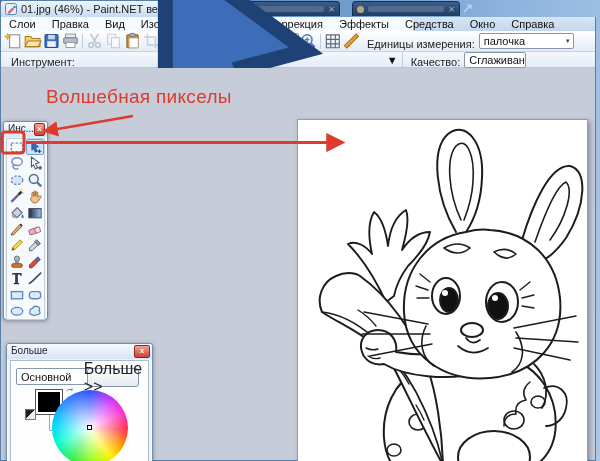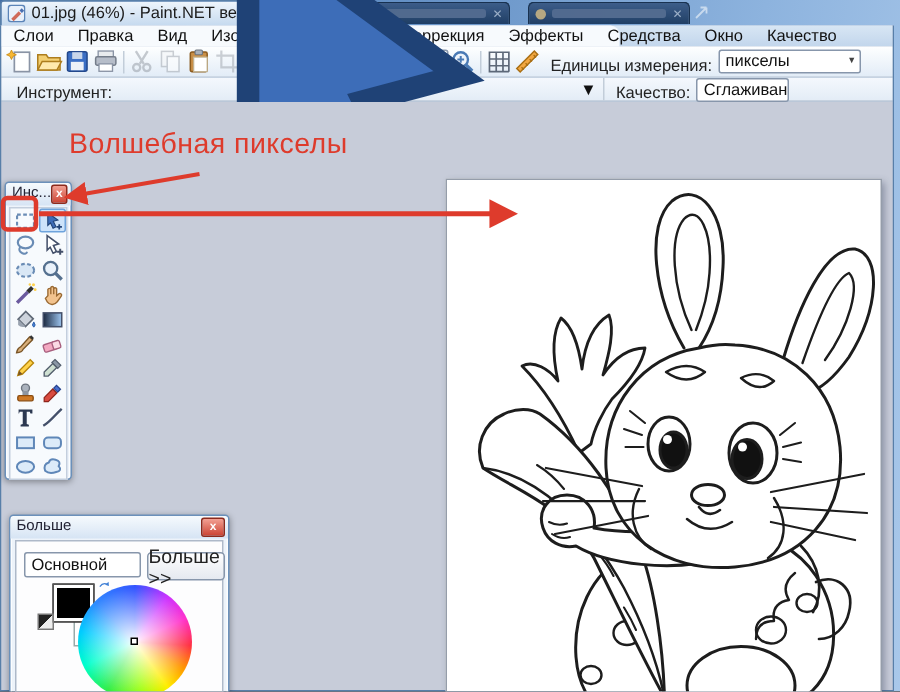--- a/index.html
+++ b/index.html
@@ -59,23 +59,23 @@
   #tools-win{left:2px;top:53px;width:45px;height:199px;}
   #tools-grid{margin:1px 2px;background:#f7fafd;border:1px solid #c3cedd;
     display:grid;grid-template-columns:18px 18px;grid-auto-rows:16.4px;justify-content:center;}
   .tool{display:flex;align-items:center;justify-content:center;box-sizing:border-box;}
   .tool svg{width:15px;height:15px;}
   .tool.selected{background:#cde3fa;border:1px solid #6ea3dc;border-radius:2px;}
   #palette-win{left:5px;top:275px;width:147px;height:167px;}
   #pal-body{position:absolute;left:3px;top:16px;right:3px;bottom:3px;background:#fdfdfe;
     border:1px solid #aeb9c9;}
   #pal-mode{position:absolute;left:5px;top:7px;width:78px;height:17px;gap:24px;}
-  #pal-more{position:absolute;left:87px;top:7px;width:50px;height:17px;
+  #pal-more{position:absolute;left:76px;top:7px;width:50px;height:17px;
     background:linear-gradient(#fefefe,#e5e9f0);border:1px solid #8796ab;border-radius:3px;
-    font-size:13px;color:#222;display:flex;align-items:center;justify-content:center;}
+    font-size:16px;color:#222;display:flex;align-items:center;justify-content:center;}
   #prim-swatch{position:absolute;left:24px;top:28px;width:26px;height:24px;border:1px solid #555;
     box-shadow:inset 0 0 0 2px #fff;}
   #sec-swatch{position:absolute;left:38px;top:44px;width:26px;height:24px;border:1px solid #9aa;
     background:#fff;}
   #swap-ic{position:absolute;left:53px;top:26px;width:12px;height:10px;}
   #defcol-ic{position:absolute;left:14px;top:48px;width:9px;height:9px;border:1px solid #777;
     background:linear-gradient(135deg,#222 50%,#eee 50%);}
   #wheel{position:absolute;left:41px;top:29px;width:76px;height:76px;border-radius:50%;
     background:
      radial-gradient(closest-side,#ffffff 0%,rgba(255,255,255,.85) 12%,rgba(255,255,255,0) 96%),
@@ -121,21 +121,21 @@
       <div id="menubar">
           <span class="menu-item">Слои</span>
           <span class="menu-item">Правка</span>
           <span class="menu-item">Вид</span>
           <span class="menu-item">Изображение</span>
           <span class="menu-item">Слои</span>
           <span class="menu-item">Коррекция</span>
           <span class="menu-item">Эффекты</span>
           <span class="menu-item">Средства</span>
           <span class="menu-item">Окно</span>
-          <span class="menu-item">Качество</span>
+          <span class="menu-item">Справка</span>
         </div>
     </div>
 
     <div id="toolbar">
         <span class="tbtn">
           <svg viewBox="0 0 16 16" style="width:100%;height:100%;display:block">
             <rect x="4.5" y="2.5" width="9" height="11.5" fill="#fff" stroke="#8a94a5" stroke-width="1"></rect>
             <path d="M2.8 1.2 l0.9 1.9 2 0.9-2 0.9-0.9 1.9-0.9-1.9-2-0.9 2-0.9z" fill="#f7b733" stroke="#c98a12" stroke-width="0.5"></path>
           </svg>
         </span>
@@ -230,21 +230,21 @@
           </svg>
         </span>
         <span class="tbtn">
           <svg viewBox="0 0 16 16" style="width:100%;height:100%;display:block">
             <path d="M1.8 12.2 L12.2 1.8 L14.2 3.8 L3.8 14.2 Z" fill="#f2a741" stroke="#a96f14" stroke-width="0.9"></path>
             <path d="M4.6 11.4 l1.4 1.4 M7 9 l1.4 1.4 M9.4 6.6 l1.4 1.4 M11.8 4.2 l1.4 1.4" stroke="#a96f14" stroke-width="0.8"></path>
           </svg>
         </span>
         <span class="tlabel">Единицы измерения:</span>
         <span class="combo" style="width: 95px;">
-          <span>пикселы</span>
+          <span>палочка</span>
           <span class="arr">▼</span>
         </span>
       </div>
 
     <div id="optionsbar">
       <span class="tlabel">Инструмент:</span>
       <span class="iconbox">
           <svg viewBox="0 0 16 16" style="width:100%;height:100%;display:block">
             <path d="M4.5 2 L12 7.5 L8.6 8.4 L10.6 12.4 L8.4 13.5 L6.5 9.6 L4.5 11.5 Z" fill="#3d6db8" stroke="#1f4276" stroke-width="0.8"></path>
             <path d="M11 12.5 h4 M13 10.5 v4" stroke="#1f4276" stroke-width="1.3"></path>

